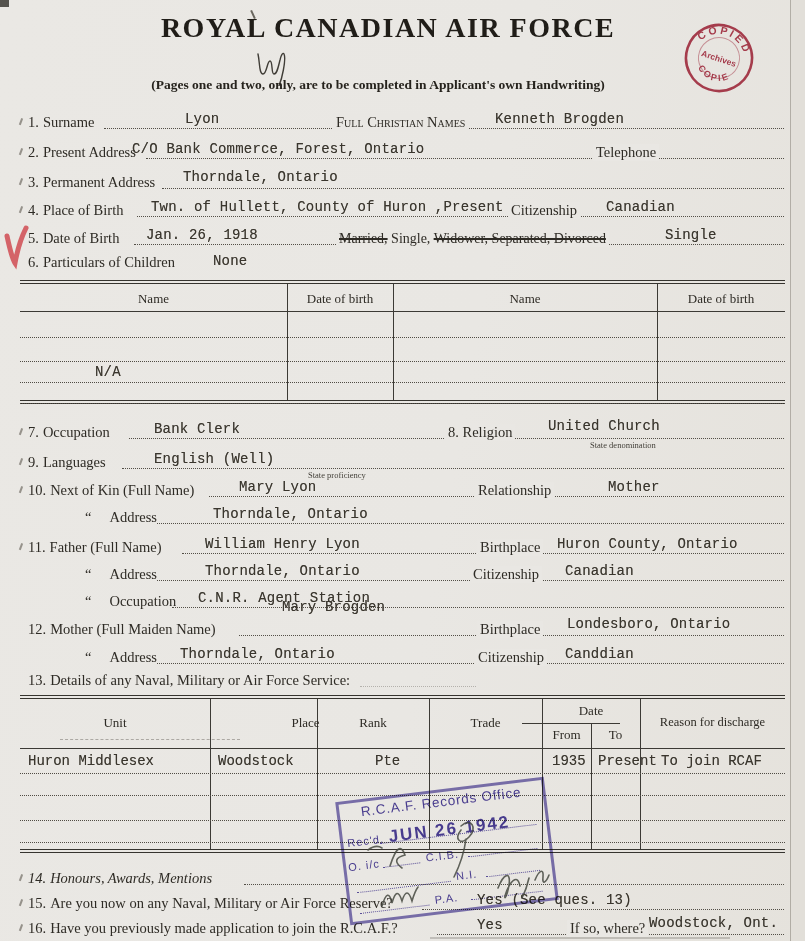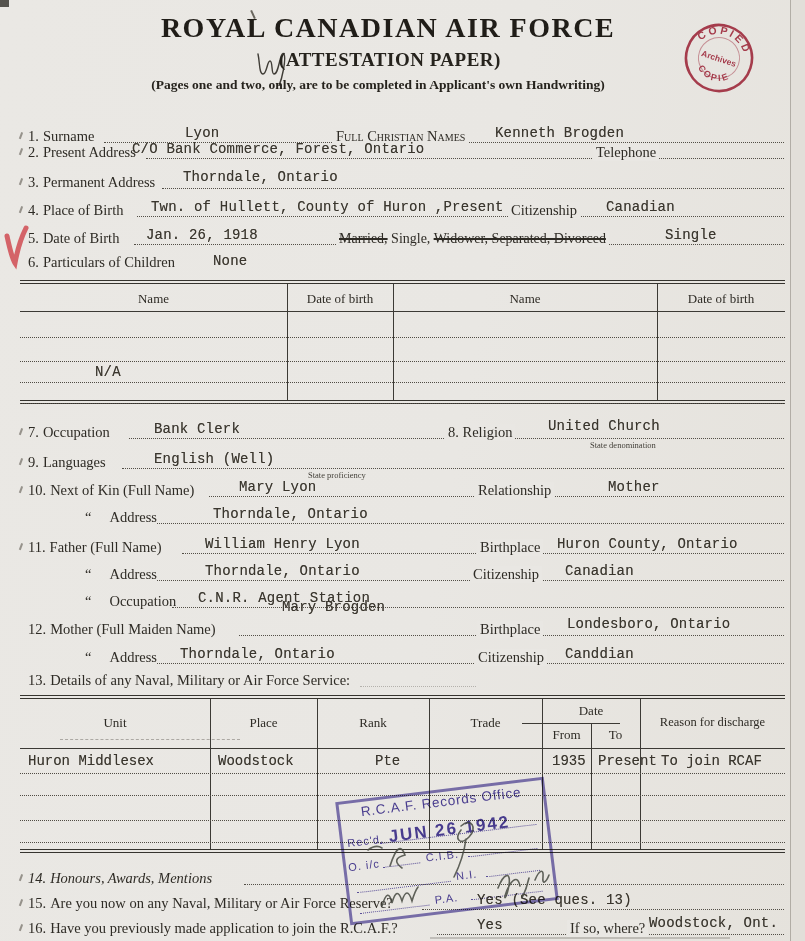--- a/index.html
+++ b/index.html
@@ -79,21 +79,20 @@
   <div class="edge-line"></div>
   <div class="speck1"></div>
   <div class="speck2"></div>
   <div class="cutline"></div>
 
   <h1 class="title">ROYAL CANADIAN AIR FORCE</h1>
 
   <svg class="scribble" style="left:248px;top:42px;" width="46" height="44" viewBox="0 0 46 44">
     <path d="M10,12 c2,9 1,20 5,20 c4,0 4,-13 7,-13 c3,0 1,13 4,13 c3,0 4,-6 6,-14 c1,-5 3,-8 4,-6 c2,4 -1,26 -8,38" fill="none" stroke="#403d37" stroke-width="1.4" stroke-linecap="round"></path>
   </svg>
-  <div class="subtitle">(ATTESTATION PAPER)</div>
   <div class="note">(Pages one and two, only, are to be completed in Applicant's own Handwriting)</div>
 
   <svg class="copied-stamp" width="72" height="72" viewBox="0 0 72 72">
     <defs>
       <path id="arcT" d="M 10,38 A 26,26 0 0 1 62,38"></path>
       <path id="arcB" d="M 13,36 A 23,23 0 0 0 59,36"></path>
     </defs>
     <g transform="rotate(18 36 36)">
       <circle cx="36" cy="36" r="33" fill="none" stroke="#9e2a3c" stroke-width="2.6"></circle>
       <circle cx="36" cy="36" r="20.5" fill="none" stroke="#9e2a3c" stroke-width="1" opacity=".5"></circle>
@@ -106,21 +105,21 @@
         </text>
         <text x="36" y="39.5" text-anchor="middle" font-size="8.5">Archives</text>
       </g>
     </g>
   </svg>
 
   <svg class="scribble" style="left:0;top:222px;" width="30" height="50" viewBox="0 0 30 50">
     <path d="M7,14 C10,28 13,38 15,41 C17,30 21,16 26,6" fill="none" stroke="#d04b52" stroke-width="5" stroke-linecap="round" opacity=".85"></path>
   </svg>
 
-  <div class="fline" style="top:124px;">
+  <div class="fline" style="top:110px;">
     <span class="tick"></span>
     <span class="pre"><span class="num">1.</span><span>Surname</span></span>
     <div class="dots" style="left:84px;"></div>
     <span class="lbl2 sc" style="left:313px;">Full Christian Names</span>
     <span class="tval" style="left:165px;">Lyon</span>
     <span class="tval" style="left:475px;">Kenneth Brogden</span>
   </div>
 
   <div class="fline" style="top:140px;">
     <span class="tick"></span>
@@ -259,21 +258,21 @@
     <div class="sv" style="left:190px;"></div>
     <div class="sv" style="left:297px;"></div>
     <div class="sv" style="left:409px;"></div>
     <div class="sv" style="left:522px;"></div>
     <div class="sv" style="left:620px;"></div>
     <div class="dmid"></div>
     <div class="dateline"></div>
     <div class="hdash"></div>
     <div class="shead">
       <span class="h" style="left:0;width:190px;">Unit</span>
-      <span class="h" style="left:190px;width:107px;">Place</span>
+      <span class="h" style="left:190px;width:107px;padding-left:42px;">Place</span>
       <span class="h" style="left:297px;width:112px;">Rank</span>
       <span class="h" style="left:409px;width:113px;">Trade</span>
       <span class="h" style="left:522px;width:98px;top:4px;">Date</span>
       <span class="h" style="left:522px;width:49px;top:28px;">From</span>
       <span class="h" style="left:571px;width:49px;top:28px;">To</span>
       <span class="h" style="left:620px;width:145px;font-size:12.5px;">Reason for discharge</span>
     </div>
     <div class="srow" style="top:49px;height:25px;">
       <span class="stval" style="left:8px;">Huron Middlesex</span>
       <span class="stval" style="left:198px;">Woodstock</span>

